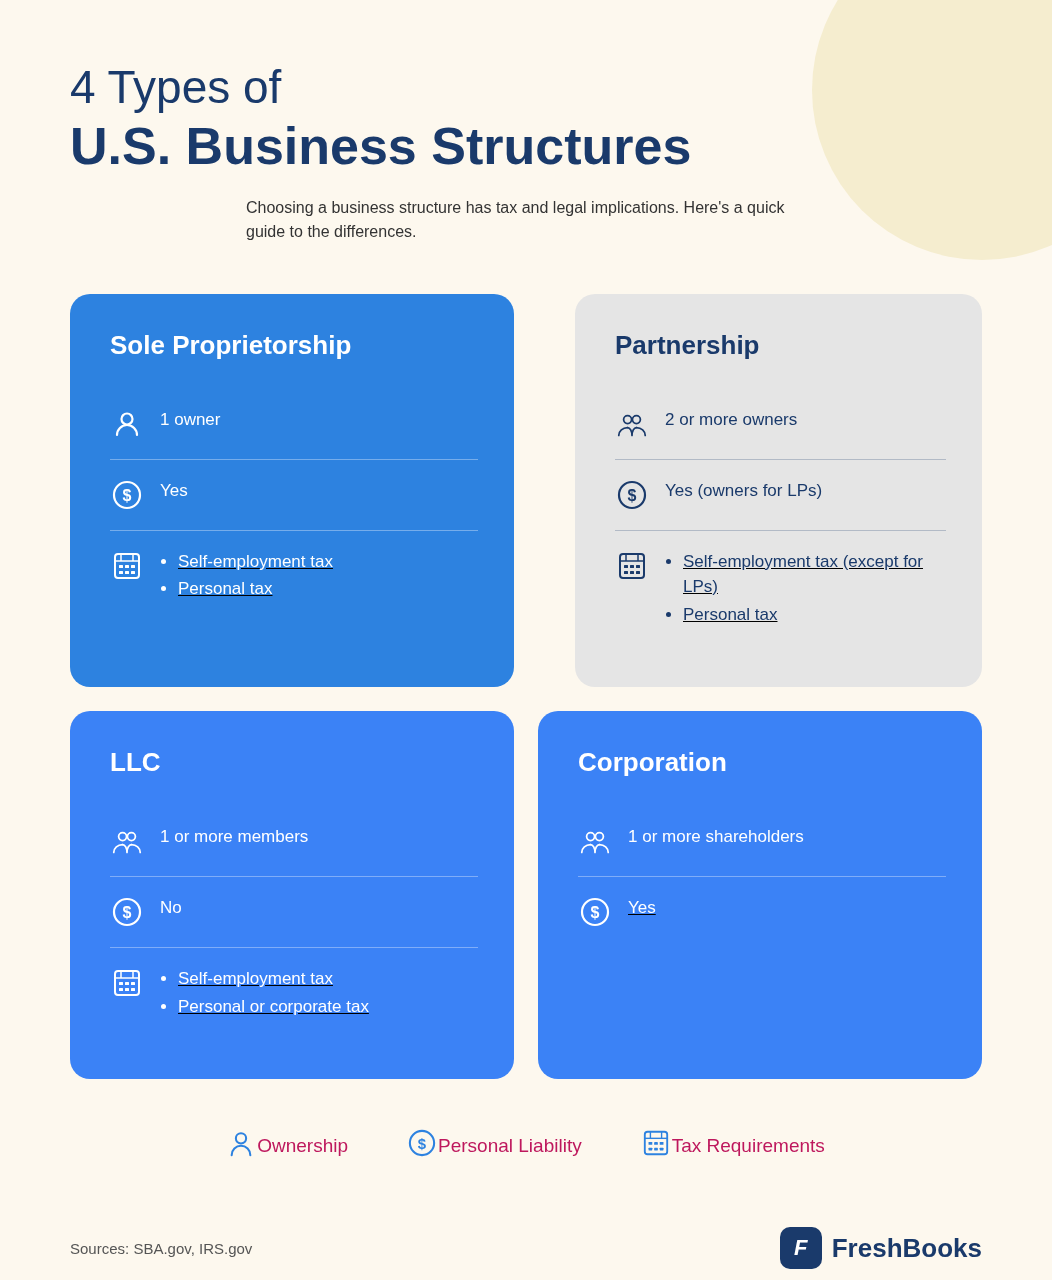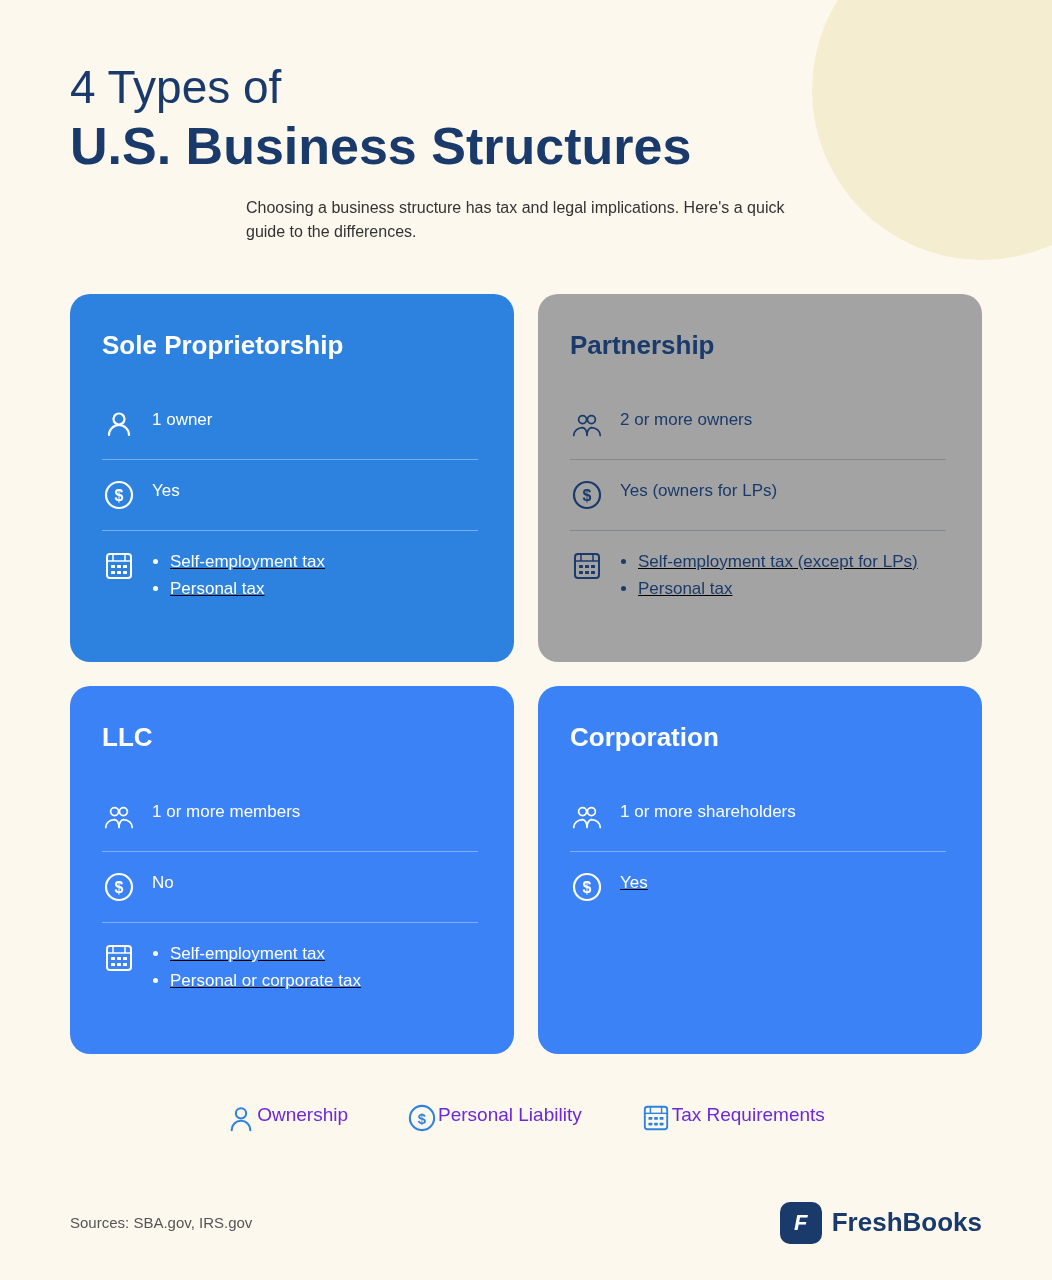--- a/index.html
+++ b/index.html
@@ -65,25 +65,25 @@
     .cards-grid {
       display: grid;
       grid-template-columns: 1fr 1fr;
       gap: 24px;
       margin-bottom: 50px;
     }
 
     
     .card {
       border-radius: 20px;
-      padding: 36px 36px 40px 32px;
+      padding: 36px 36px 40px 40px;
     }
 
     .card-sole { background-color: #2d82e0; }
-    .card-partnership { background-color: #a3a3a3; }
+    .card-partnership { background-color: #e5e5e5; margin-left: 37px; }
     .card-llc { background-color: #3b82f6; }
     .card-corporation { background-color: #3b82f6; }
 
     .card-title {
       font-size: 26px;
       font-weight: 800;
       margin-bottom: 28px;
     }
 
     .card-sole .card-title,
@@ -138,24 +138,24 @@
     .legend {
       display: flex;
       justify-content: center;
       gap: 60px;
       margin-bottom: 60px;
       align-items: center;
     }
 
     .legend-item {
       display: flex;
-      align-items: flex-start;
+      align-items: flex-end;
       gap: 2px;
       font-size: 19px;
-      color: #6d28d9;
+      color: #be185d;
     }
 
     .legend-item svg {
       width: 28px;
       height: 28px;
     }
 
     
     .footer {
       display: flex;

